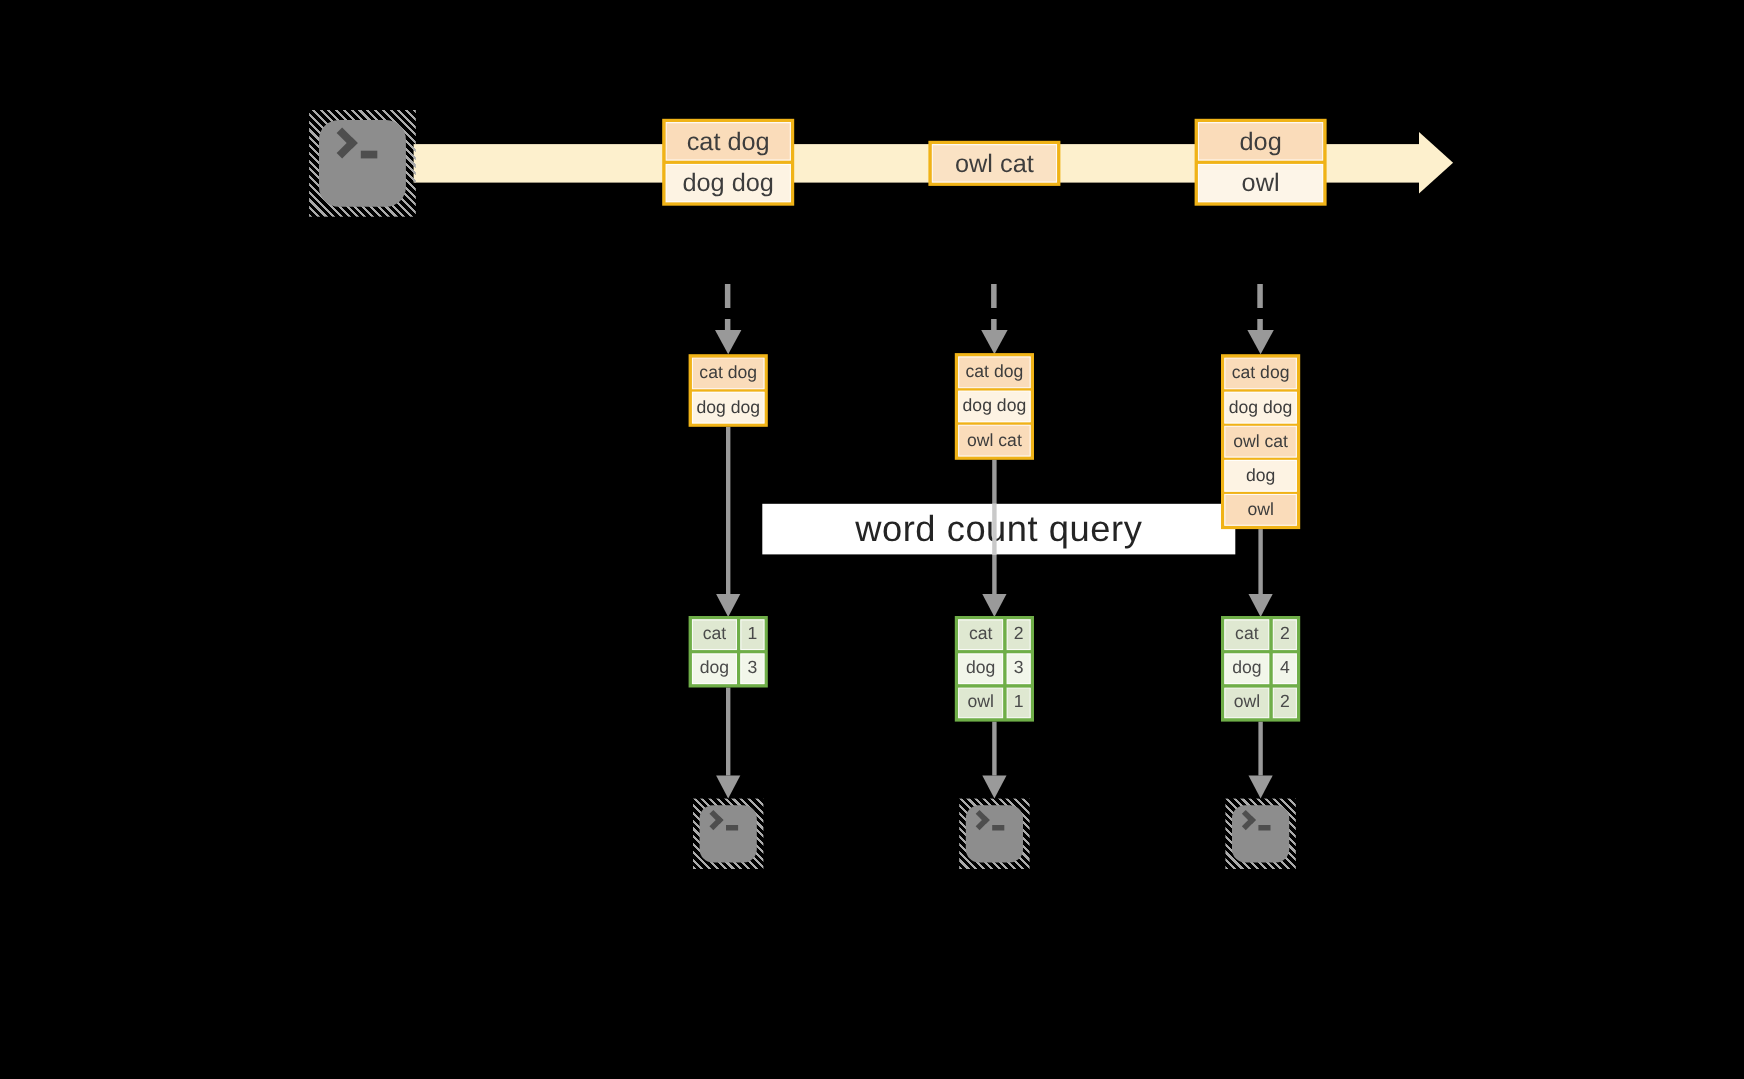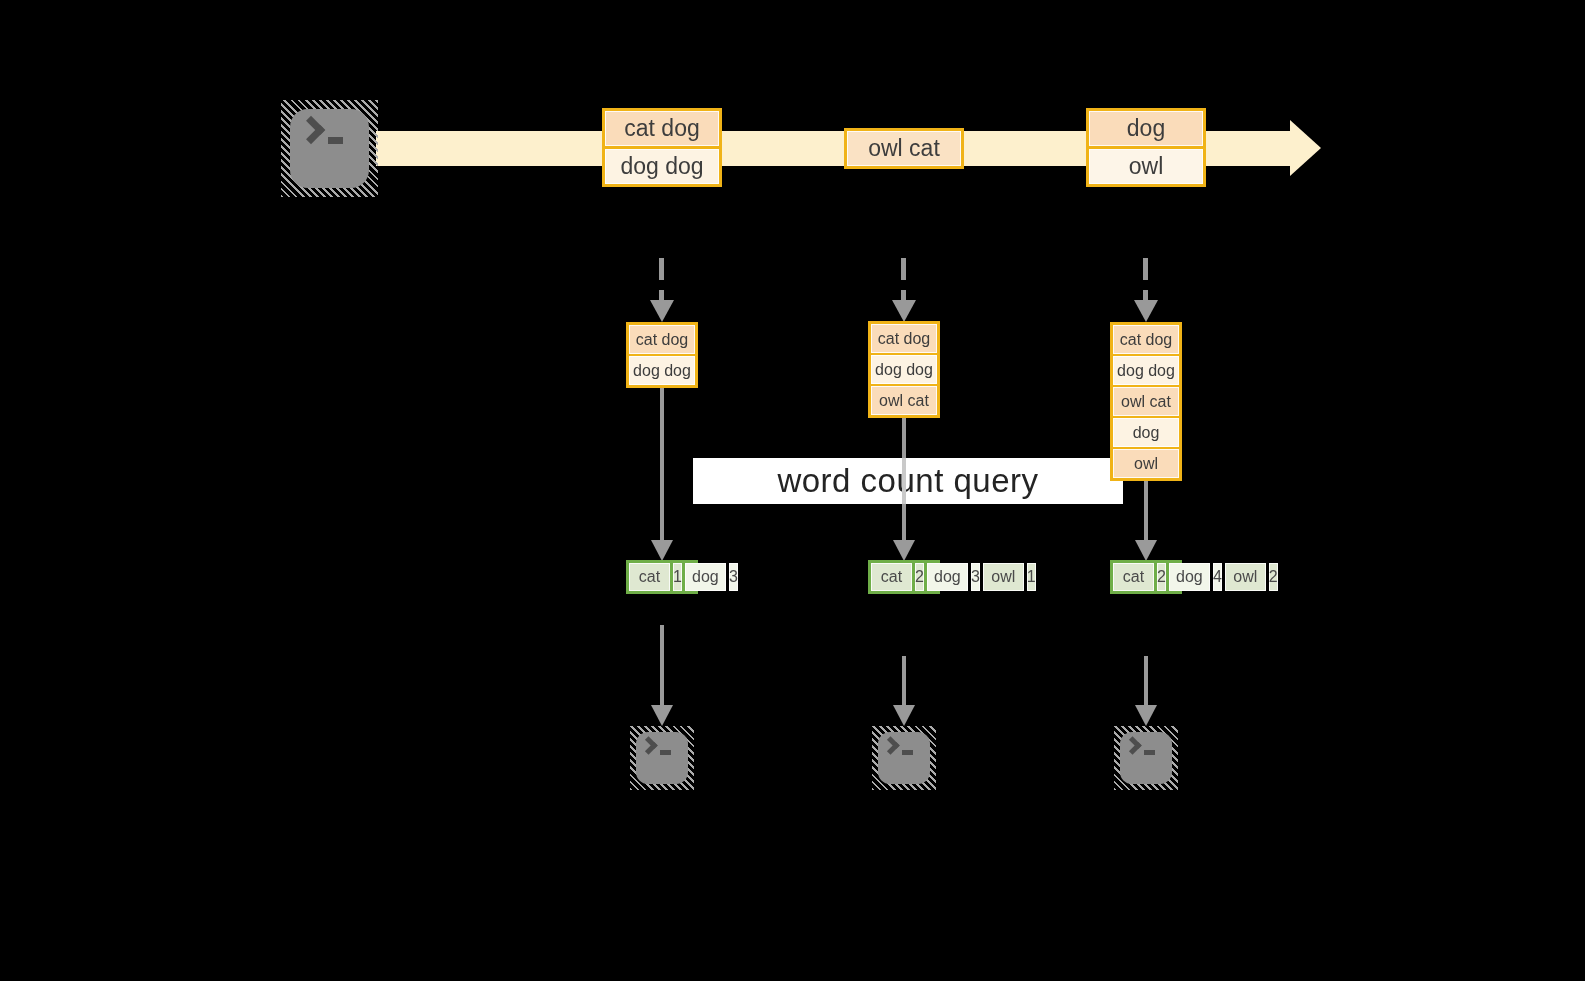--- a/index.html
+++ b/index.html
@@ -41,21 +41,21 @@
           box-shadow:inset 0 0 0 1px rgba(255,255,255,.85); }
   .stack { width:66px; padding:3px; gap:2px; }
   .srow { height:29px; line-height:29px; text-align:center; font-size:16px; color:#3d3d3d;
           box-shadow:inset 0 0 0 1px rgba(255,255,255,.85); }
   .obox > :nth-child(odd)  { background:#fadcba; }
   .obox > :nth-child(even) { background:#fdf3e3; }
   .fill-med   { background:#fae2c4 !important; }
   .fill-light { background:#fdf5e8 !important; }
 
   
-  .gtable { background:#6fae48; display:flex; padding:3px; gap:3px; width:66px; z-index:10; }
+  .gtable { background:#6fae48; display:flex; flex-direction:column; padding:3px; gap:3px; width:66px; z-index:10; }
   .grow { display:flex; gap:3px; height:28px; }
   .gcell { line-height:28px; text-align:center; font-size:16px; color:#4a4a4a;
            box-shadow:inset 0 0 0 1px rgba(255,255,255,.8); }
   .gcell.word { width:41px; }
   .gcell.num  { flex:1; }
   .grow:nth-child(odd)  .gcell { background:#dfe8d1; }
   .grow:nth-child(even) .gcell { background:#f2f6ea; }
 
   
   .dash { width:5px; height:42px; z-index:4;

